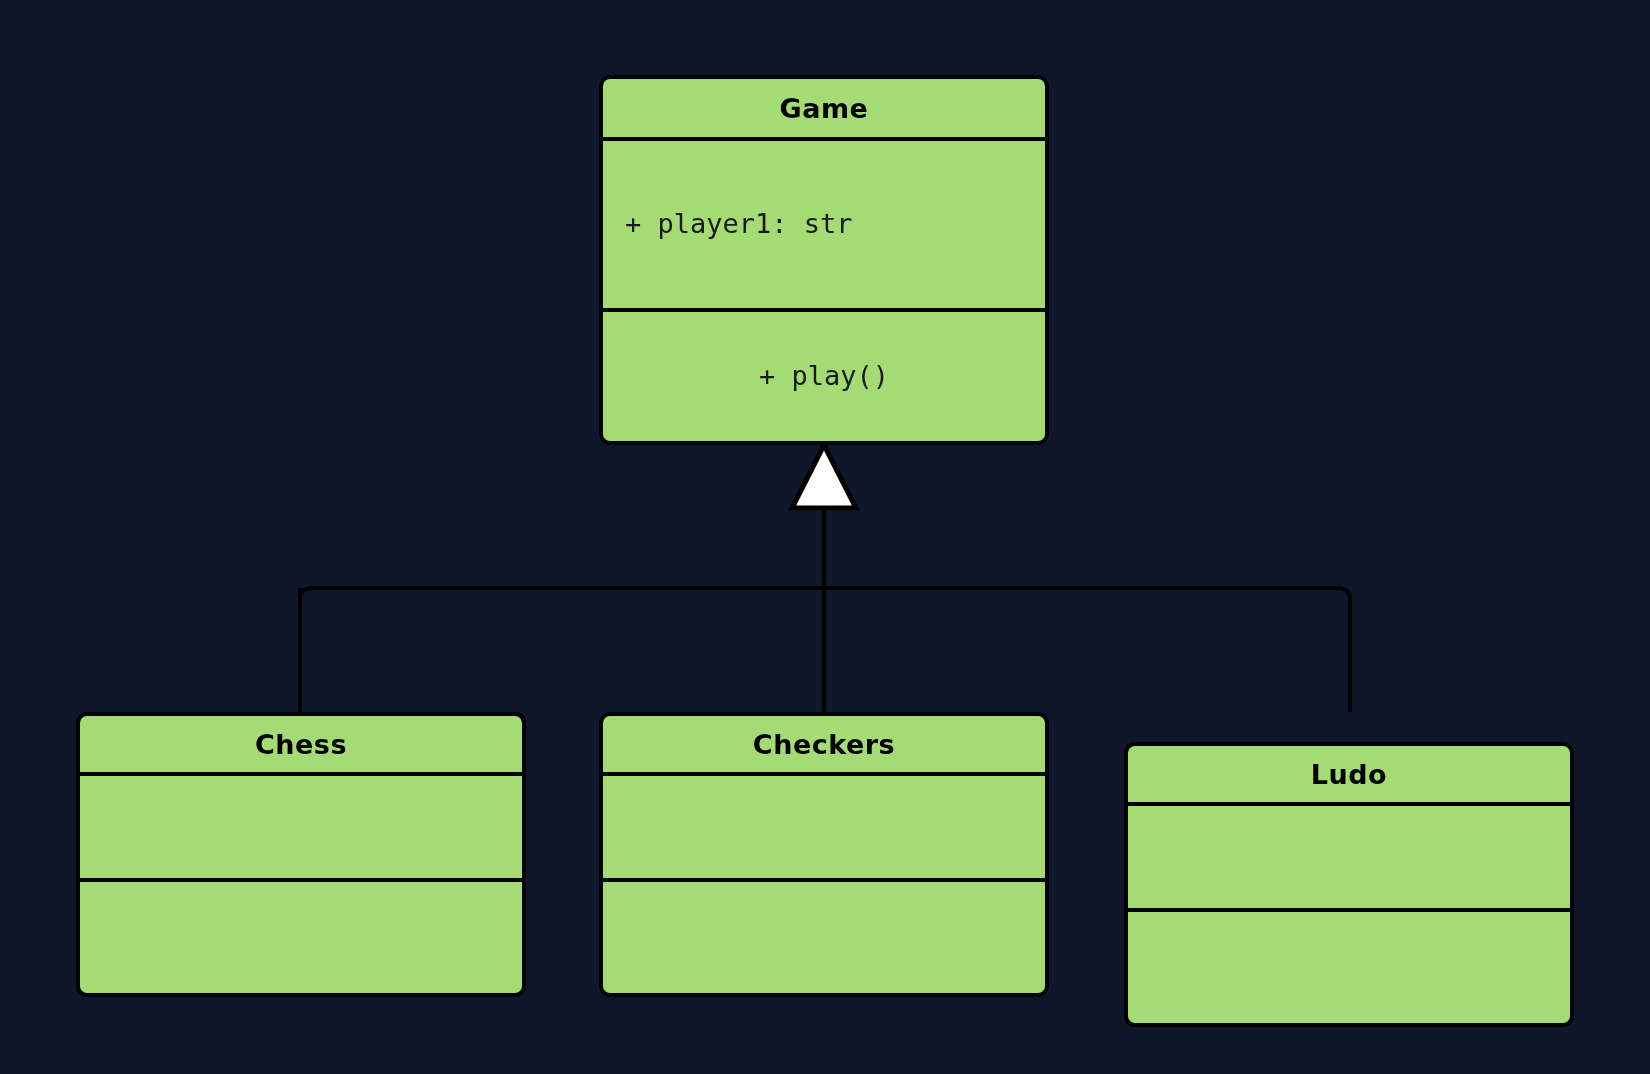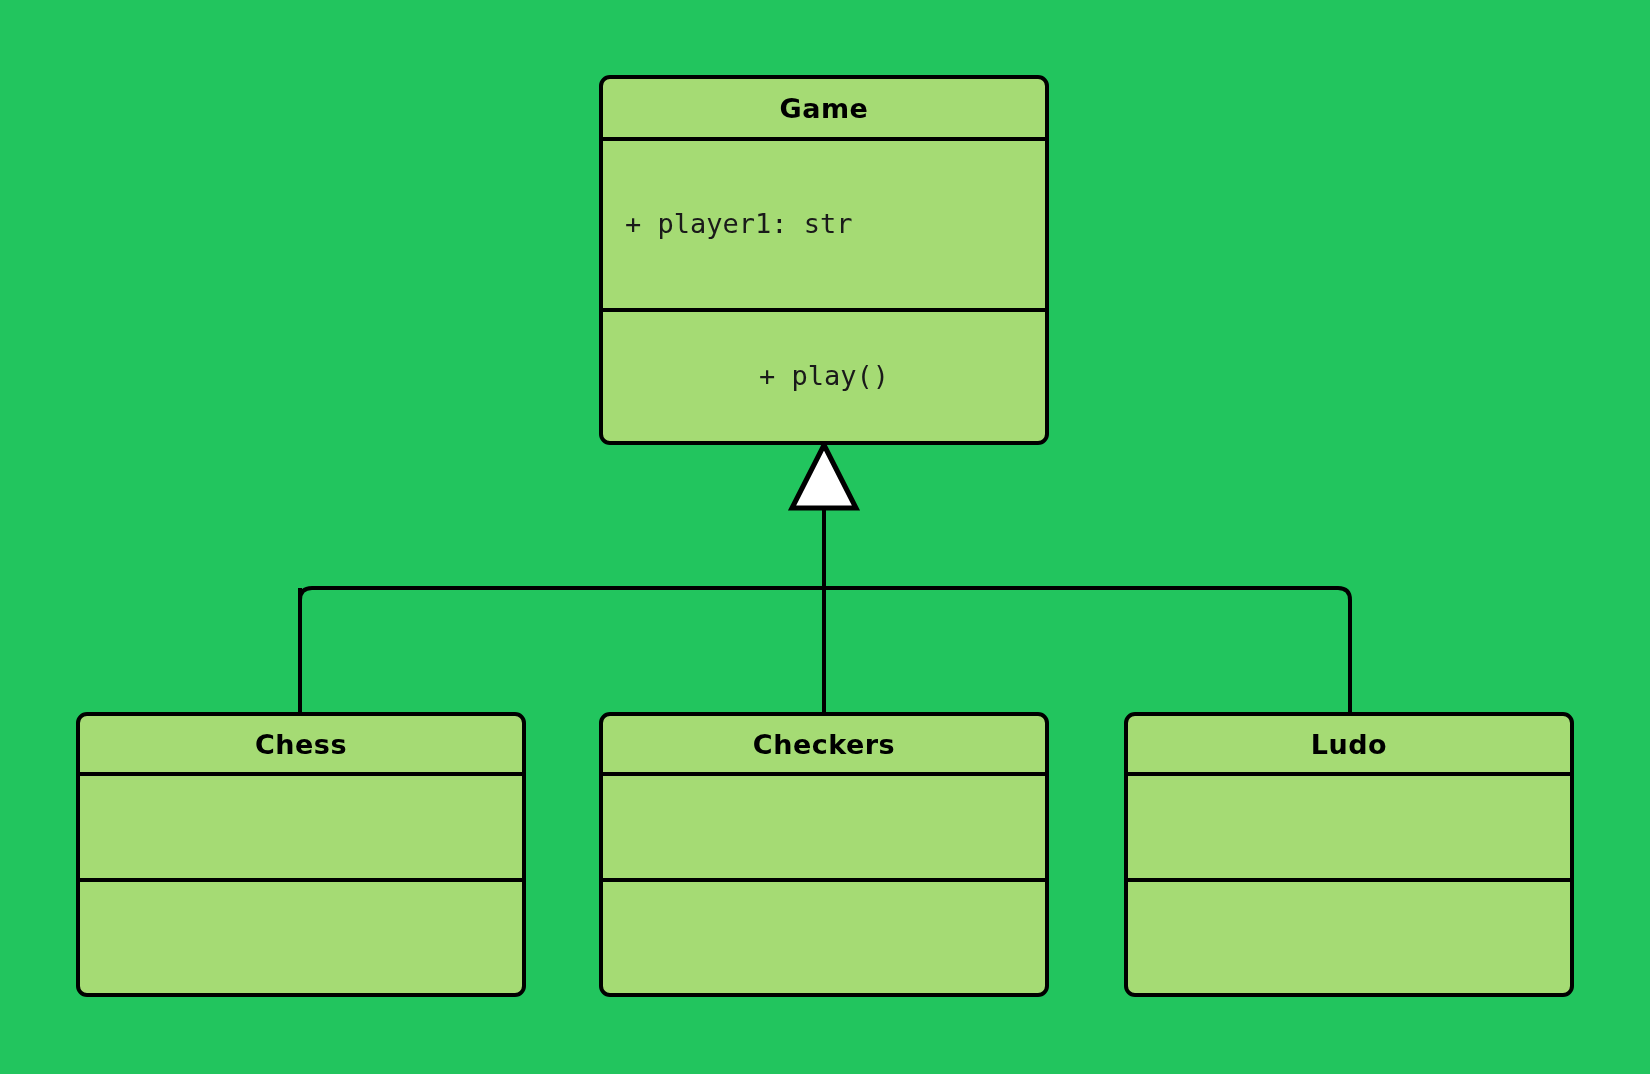--- a/index.html
+++ b/index.html
@@ -8,21 +8,21 @@
     padding: 0;
     background: #ffffff;
   }
   body {
     font-family: "DejaVu Sans", sans-serif;
   }
   #canvas {
     position: relative;
     width: 1650px;
     height: 1074px;
-    background: #22c55e;
+    background: #0f172a;
     overflow: hidden;
   }
   #edge-layer {
     position: absolute;
     left: 0;
     top: 0;
     width: 1650px;
     height: 1074px;
     pointer-events: none;
   }
@@ -78,21 +78,21 @@
   #class-game > .methods   { flex: 1 1 auto; align-items: center; }
 
   
   .child-class { top: 712px; height: 285px; }
   .child-class > .uml-title { height: 60px; }
   .child-class > .attrs     { height: 106px; }
   .child-class > .methods   { flex: 1 1 auto; }
 
   #class-chess    { left: 76px;   width: 450px; }
   #class-checkers { left: 599px;  width: 450px; }
-  #class-ludo     { left: 1124px; width: 450px; }
+  #class-ludo     { left: 1124px; width: 450px; margin-top: 30px; }
 </style>
 </head>
 <body>
 
 <div id="canvas">
 
   <svg id="edge-layer" viewBox="0 0 1650 1074" width="1650" height="1074" xmlns="http://www.w3.org/2000/svg">
 
     <path d="M 824 508 L 824 588" fill="none" stroke="#000000" stroke-width="4"></path>
 

